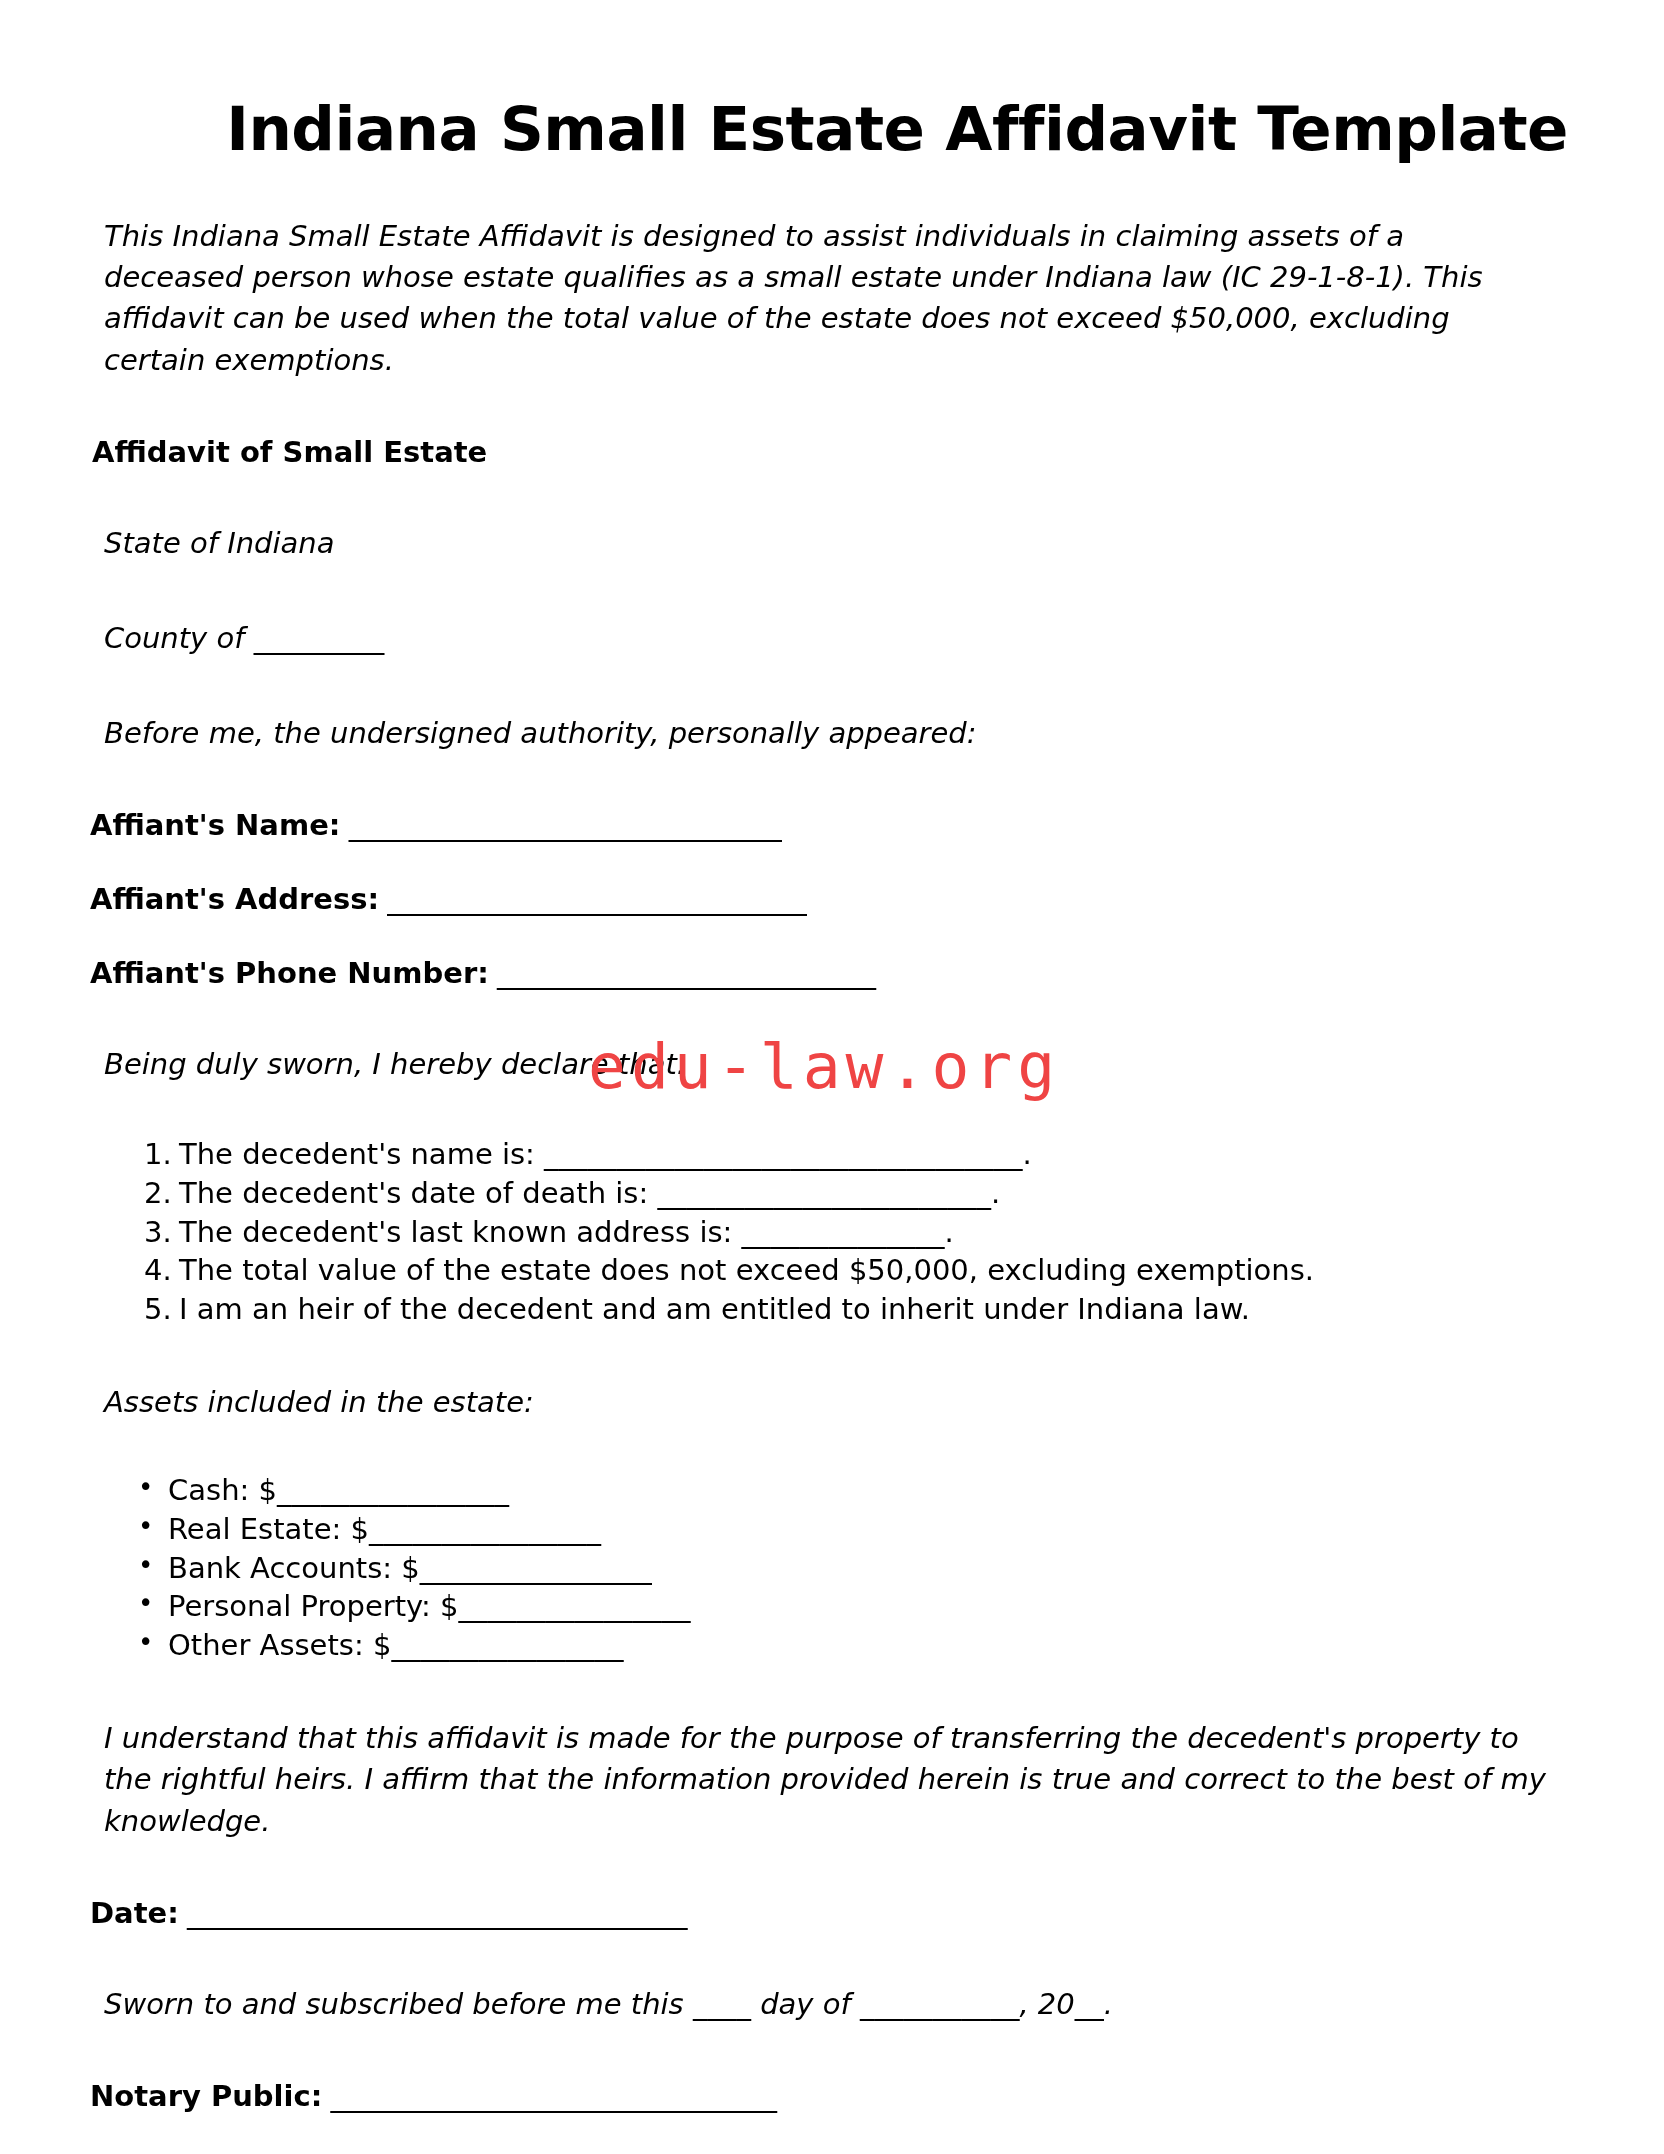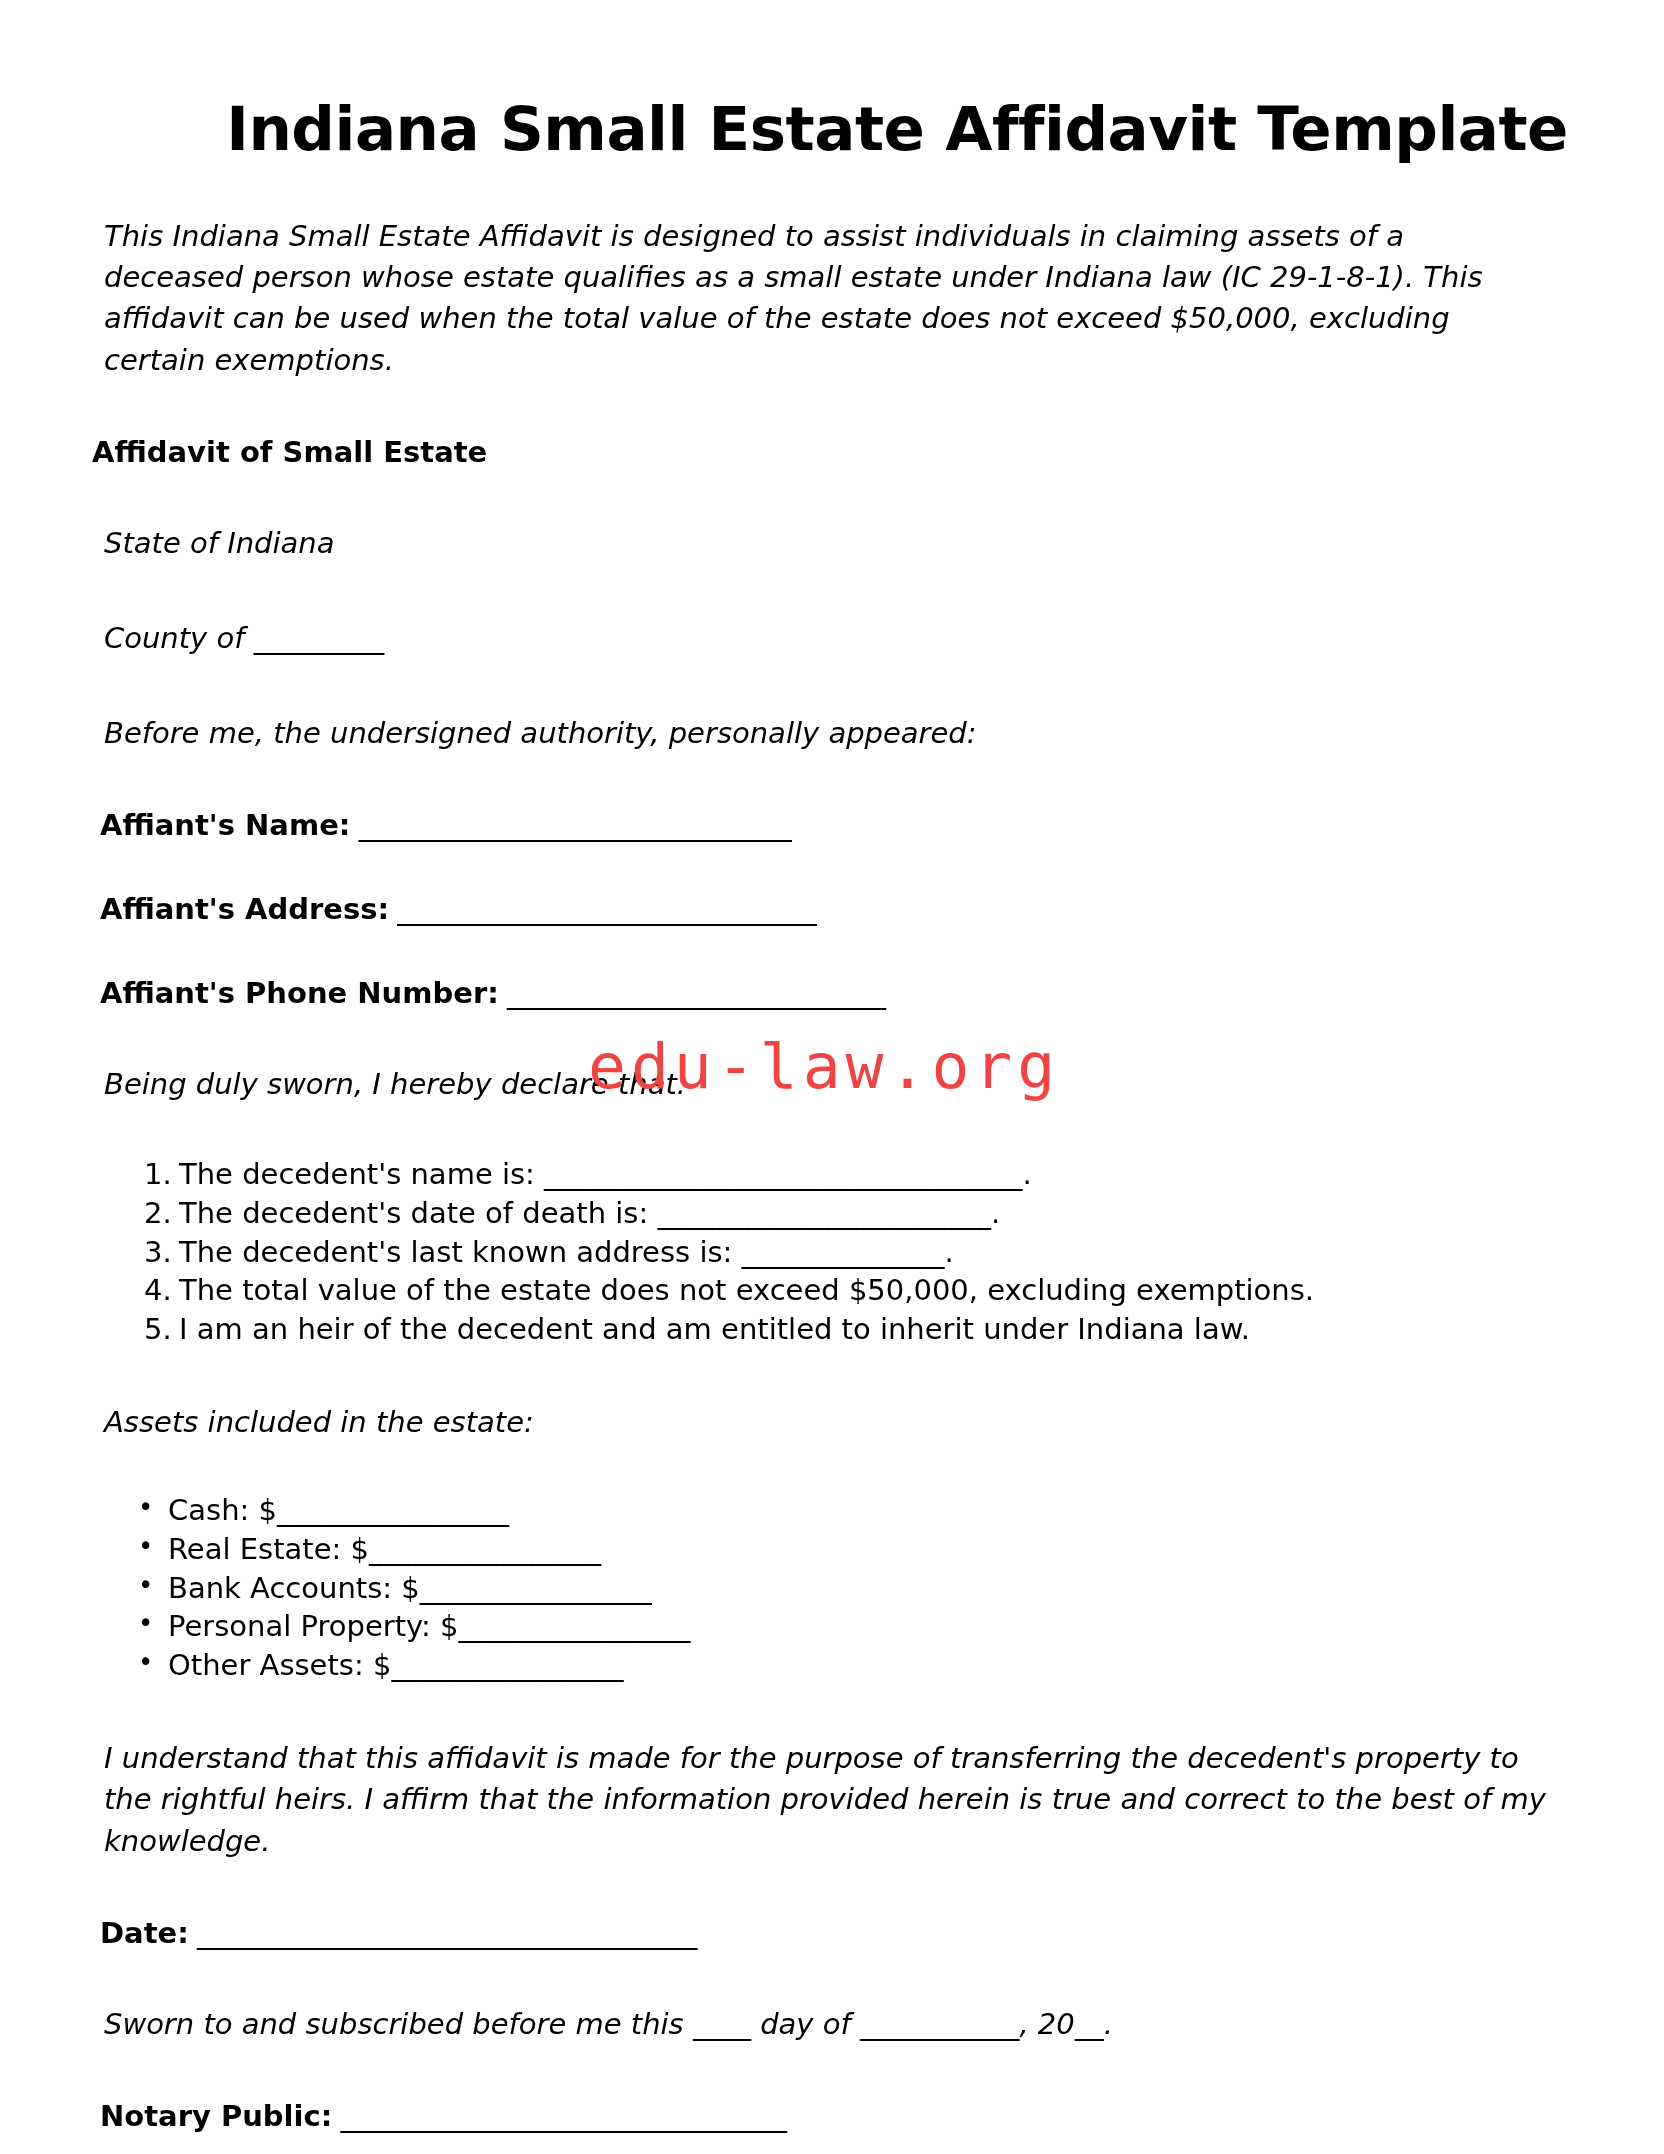--- a/index.html
+++ b/index.html
@@ -51,21 +51,21 @@
 
   .h-bold {
     font-size: 29px;
     font-weight: bold;
     margin: 4px;
     padding-top: 38px;
   }
 
   .field-line {
     font-size: 29px;
-    margin: 12px;
+    margin: 2px;
     padding-top: 38px;
     white-space: nowrap;
   }
   .field-line .lbl {
     font-weight: bold;
   }
   .field-line .blank {
     font-weight: normal;
     letter-spacing: -1px;
   }

